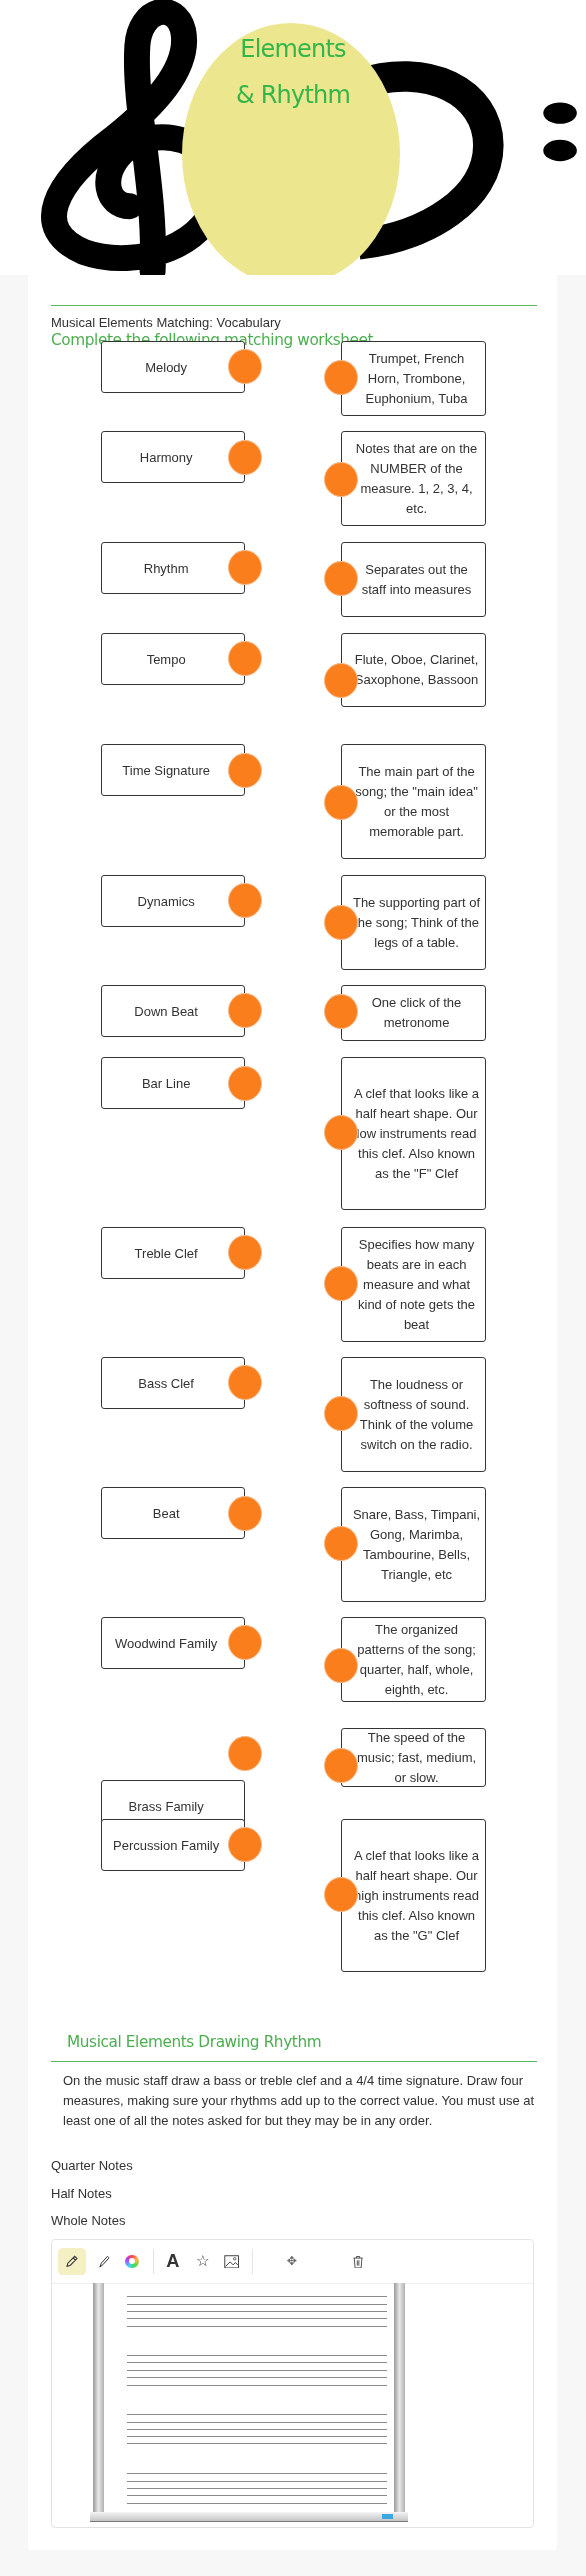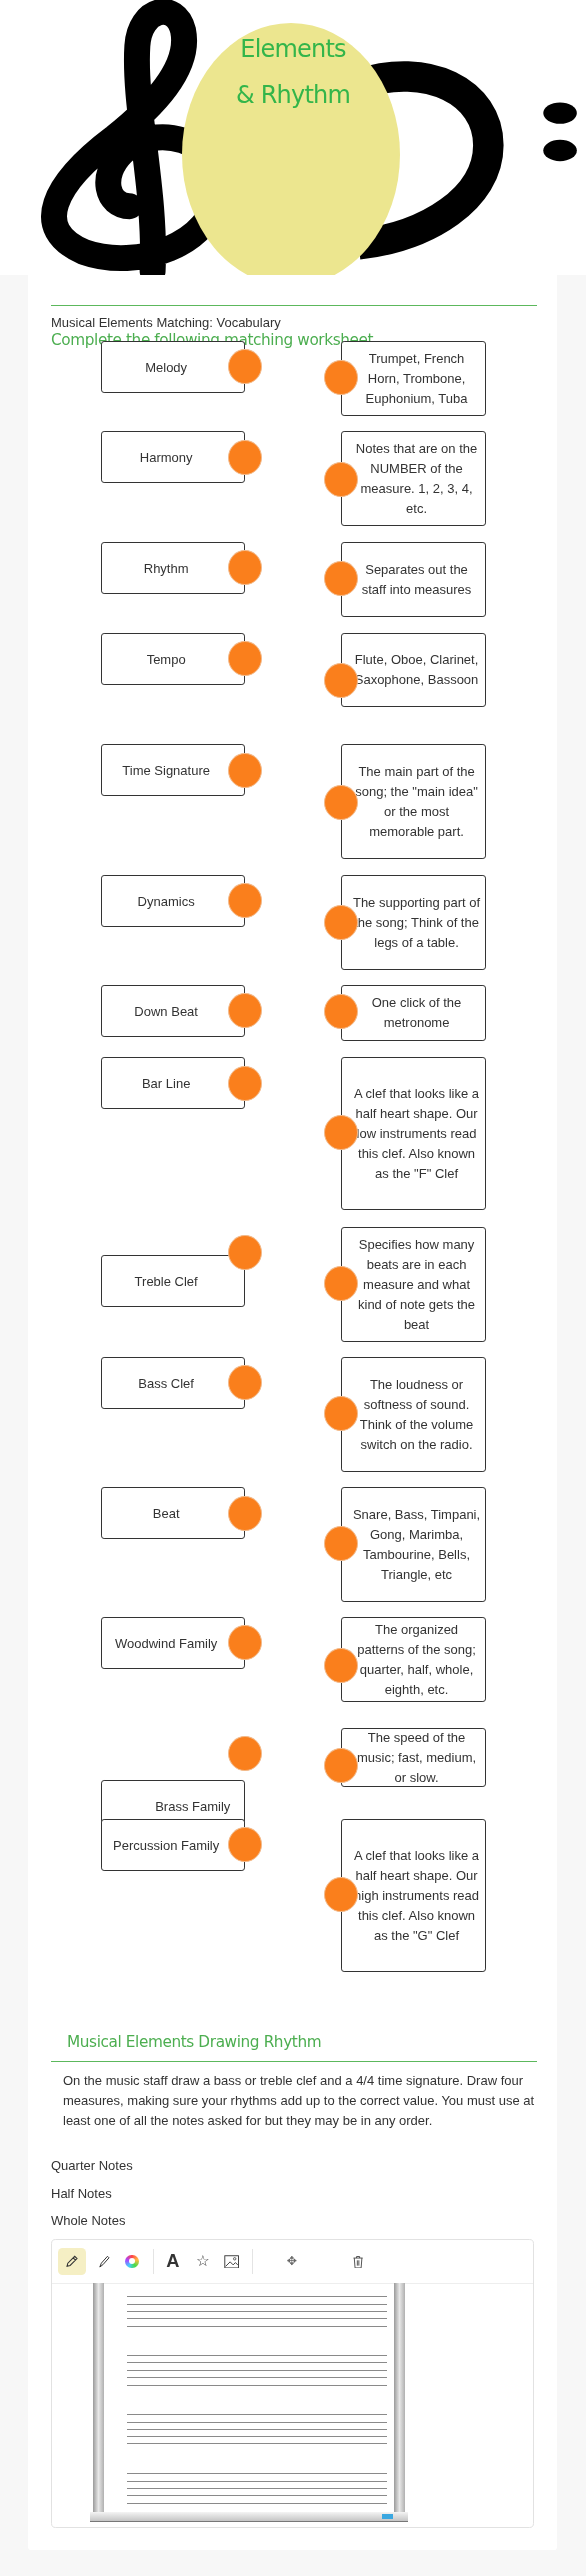--- a/index.html
+++ b/index.html
@@ -149,21 +149,21 @@
 
   <div class="lbox" style="top:1057px;">
       <span>Bar Line</span>
     </div>
   <div class="dot" style="left:228px;top:1066px;"></div>
   <div class="rbox" style="top:1057px;height:153px;">
       <span>A clef that looks like a half heart shape. Our low instruments read this clef. Also known as the "F" Clef</span>
     </div>
   <div class="dot" style="left:324px;top:1115px;"></div>
 
-  <div class="lbox" style="top:1255px;text-align:center;">
+  <div class="lbox" style="top:1227px;text-align:center;">
       <span>Treble Clef</span>
     </div>
   <div class="dot" style="left:228px;top:1235px;"></div>
   <div class="rbox" style="top:1227px;height:115px;">
       <span>Specifies how many beats are in each measure and what kind of note gets the beat</span>
     </div>
   <div class="dot" style="left:324px;top:1266px;"></div>
 
   <div class="lbox" style="top:1357px;">
       <span>Bass Clef</span>
@@ -185,21 +185,21 @@
 
   <div class="lbox" style="top:1617px;">
       <span>Woodwind Family</span>
     </div>
   <div class="dot" style="left:228px;top:1625px;"></div>
   <div class="rbox" style="top:1617px;height:85px;">
       <span>The organized patterns of the song; quarter, half, whole, eighth, etc.</span>
     </div>
   <div class="dot" style="left:324px;top:1648px;"></div>
 
-  <div class="lbox" style="top:1780px;justify-content:flex-end;">
+  <div class="lbox" style="top:1780px;">
       <span>Brass Family</span>
     </div>
   <div class="dot" style="left:228px;top:1736px;"></div>
   <div class="rbox" style="top:1728px;height:59px;">
       <span>The speed of the music; fast, medium, or slow.</span>
     </div>
   <div class="dot" style="left:324px;top:1748px;"></div>
 
   <div class="lbox" style="top:1819px;">
       <span>Percussion Family</span>

